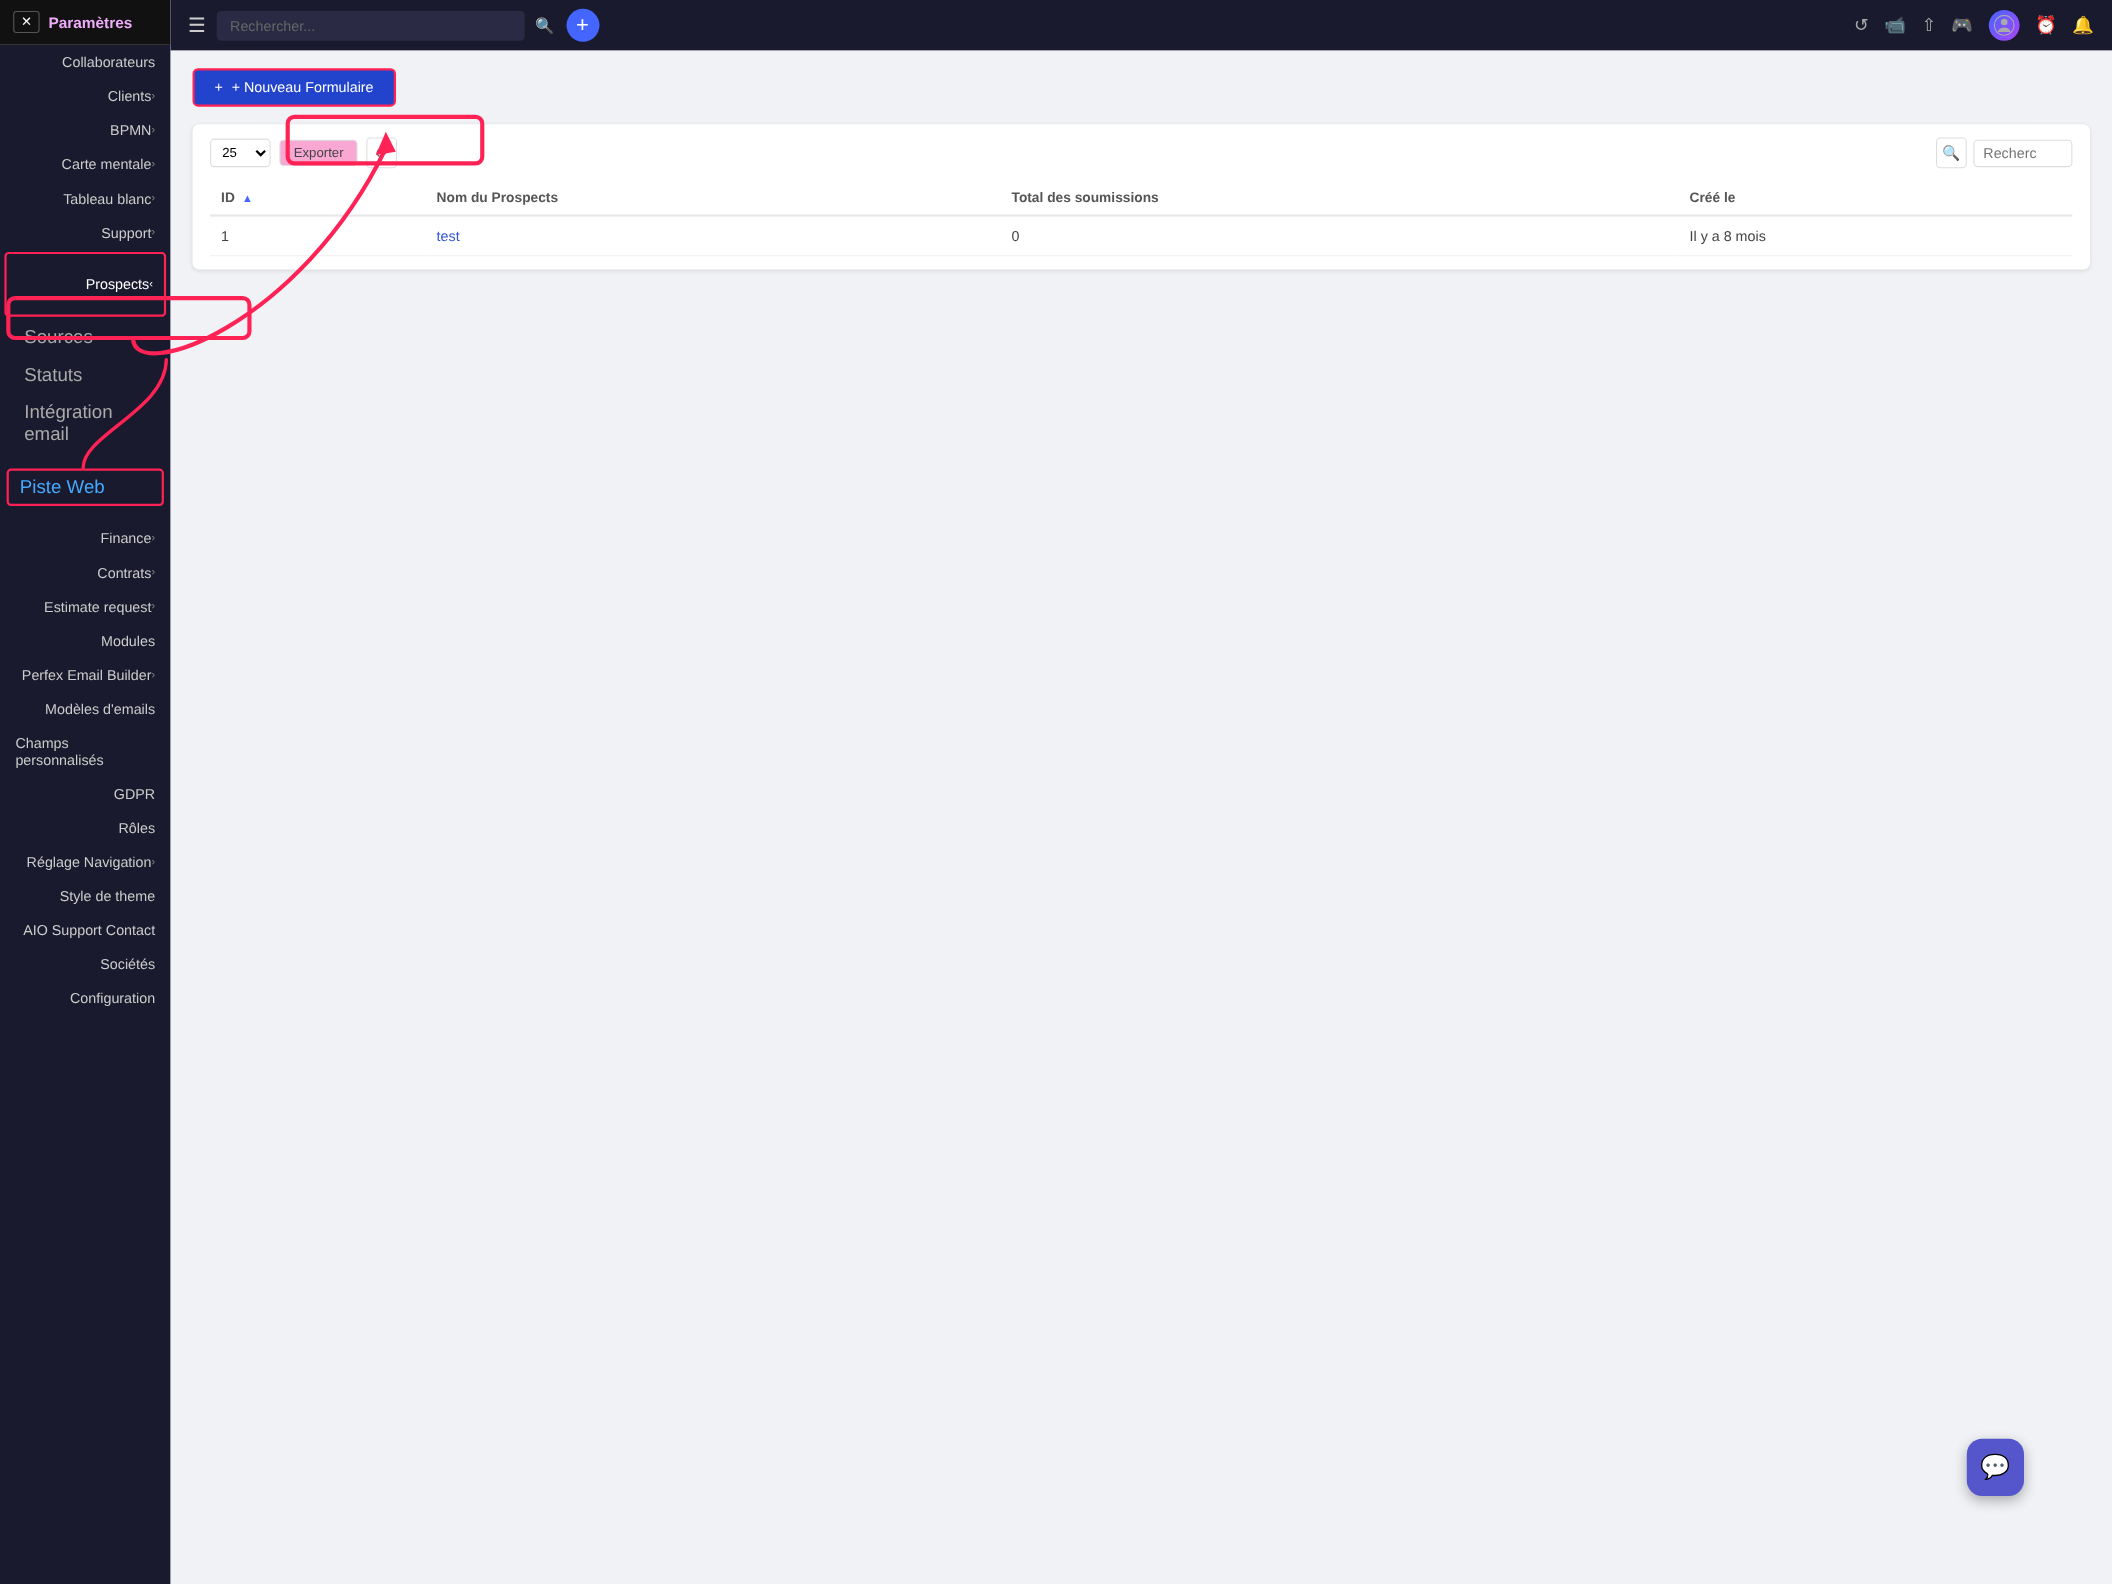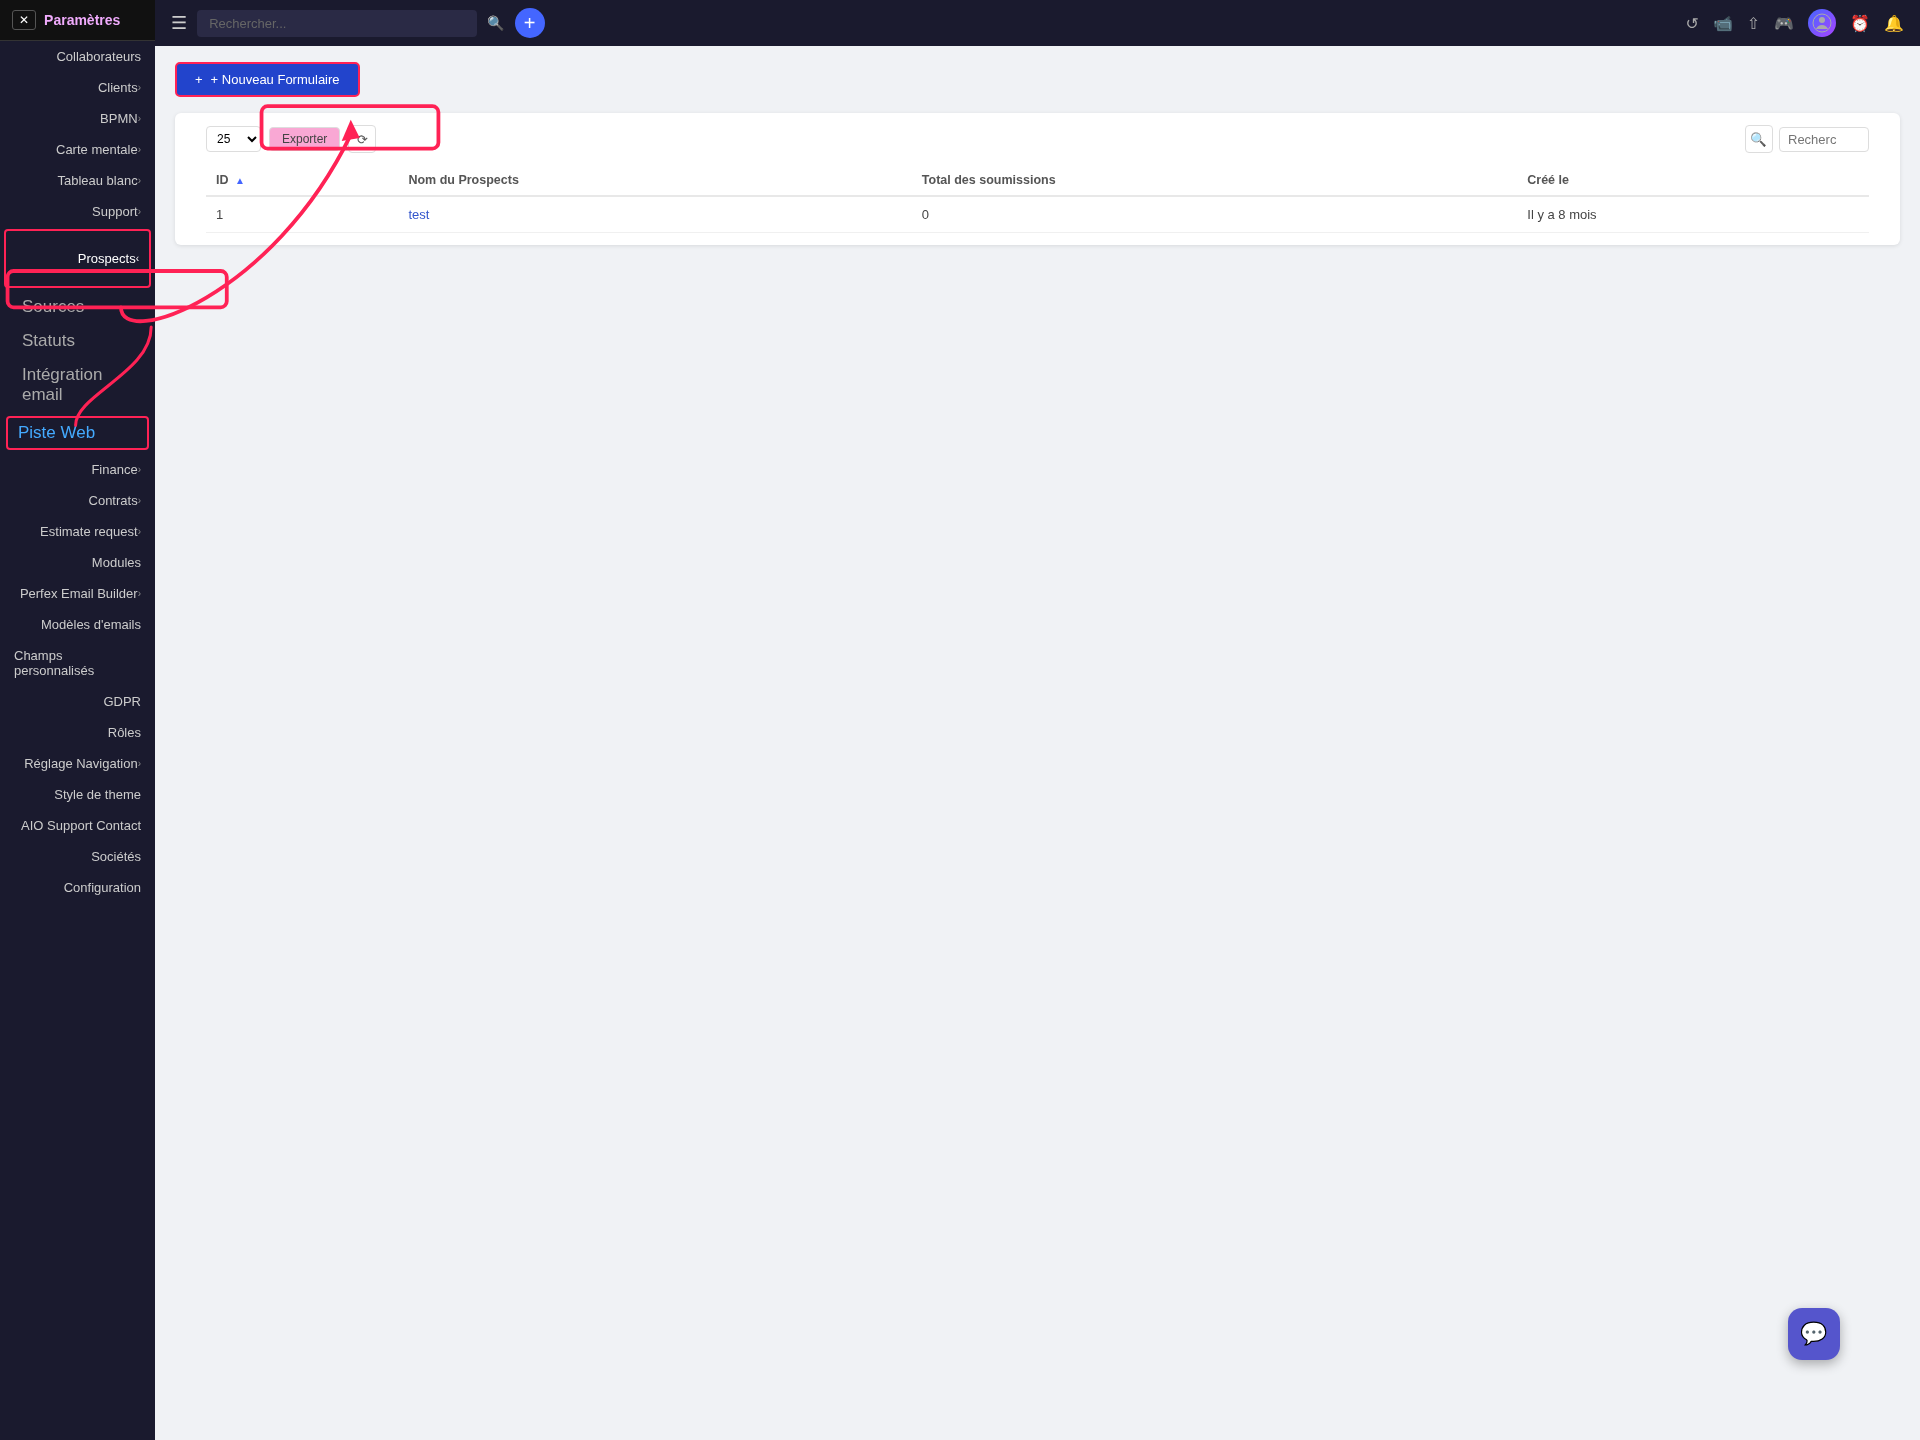--- a/index.html
+++ b/index.html
@@ -151,21 +151,21 @@
       margin-bottom: 16px;
       display: inline-flex;
       align-items: center;
       gap: 6px;
     }
 
     .table-container {
       background: #fff;
       border-radius: 6px;
       box-shadow: 0 1px 4px rgba(0,0,0,0.1);
-      padding: 12px 31px;
+      padding: 12px 16px;
     }
     .table-toolbar {
       display: flex;
       align-items: center;
       gap: 8px;
       margin-bottom: 12px;
     }
     .table-toolbar select {
       padding: 4px 6px;
       border: 1px solid #ddd;
@@ -358,21 +358,21 @@
   <div class="sidebar-sub-item">
     <span>Sources</span>
   </div>
   <div class="sidebar-sub-item">
     <span>Statuts</span>
   </div>
   <div class="sidebar-sub-item">
     <span>Intégration email</span>
   </div>
 
-  <div class="sidebar-sub-item active" style="border: 2px solid #ff2255; border-radius:4px; margin:4px 6px; padding:5px 10px;">
+  <div class="sidebar-sub-item active" style="border: 2px solid #ff2255; border-radius:4px; margin:14px 6px; padding:5px 10px;">
     <span>Piste Web</span>
   </div>
 
   <div class="sidebar-item">
     <span>Finance</span>
     <span class="chevron">›</span>
   </div>
 
   <div class="sidebar-item">
     <span>Contrats</span>

